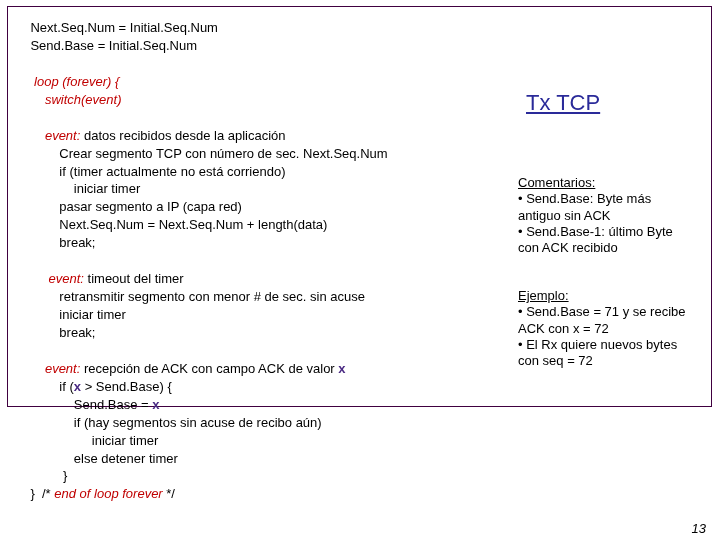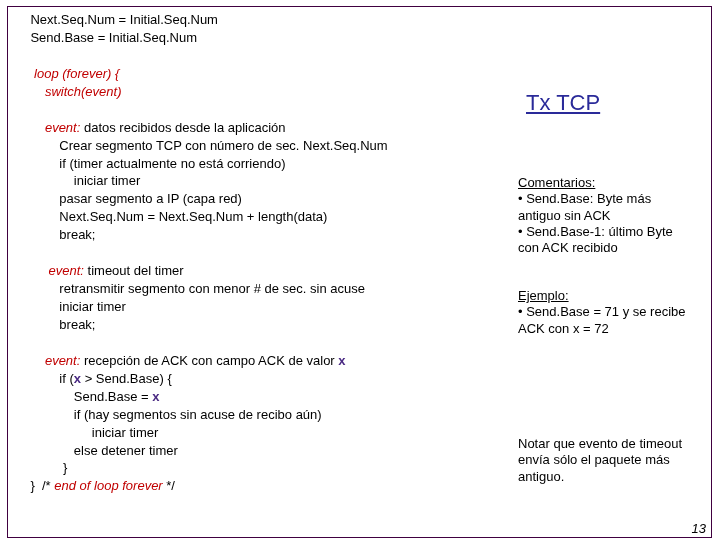--- a/index.html
+++ b/index.html
@@ -18,24 +18,24 @@
     width: 720px;
     height: 540px;
     position: relative;
     box-sizing: border-box;
   }
   .code-box {
     position: absolute;
     left: 7px;
     top: 6px;
     width: 705px;
-    height: 532px;
+    height: 401px;
     border: 1px solid #400040;
     box-sizing: border-box;
-    padding: 4px 8px 4px 8px;
+    padding: 12px 8px 4px 8px;
   }
   .code {
     font-family: Arial, Helvetica, sans-serif;
     font-size: 13px;
     line-height: 1.38;
     white-space: pre;
     color: #000;
   }
   .kw { color: #c00000; font-style: italic; }
   .var { color: #4a2a83; font-weight: bold; }
@@ -132,19 +132,18 @@
 
   <div class="comments">
     <span class="u">Comentarios:</span><br>
     <span>• Send.Base: Byte más antiguo sin ACK</span><br>
     <span>• Send.Base-1: último Byte con ACK recibido</span>
   </div>
 
   <div class="example">
     <span class="u">Ejemplo:</span><br>
     <span>• Send.Base = 71 y se recibe ACK con x = 72</span><br>
-    <br>
+    <span>• El Rx quiere nuevos bytes con seq = 72</span><br>
   </div>
 
-  <div class="note">Notar que evento de timeout envía sólo el paquete más antiguo.</div>
 
   <div class="pagenum">13</div>
 </div>
 
 </body></html>

